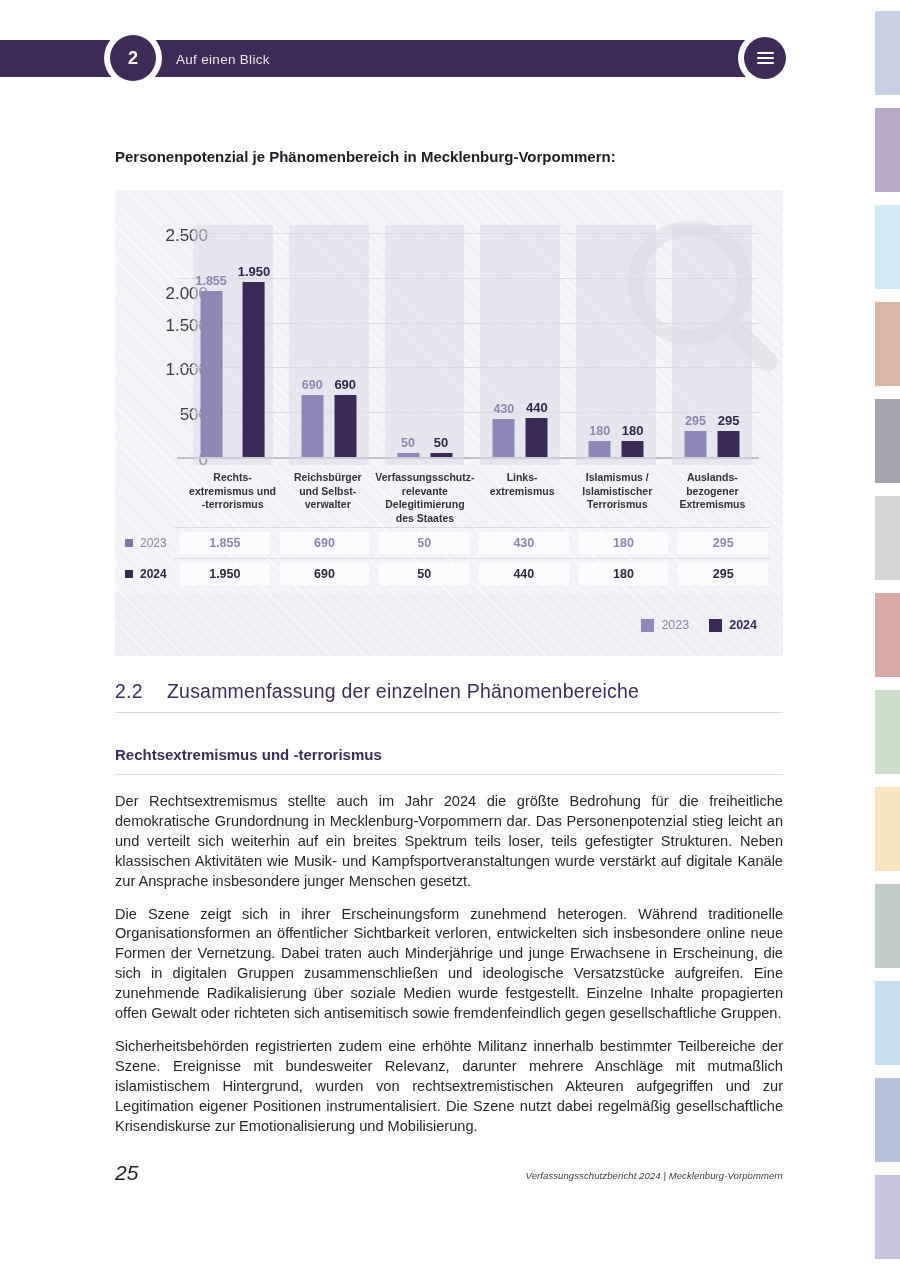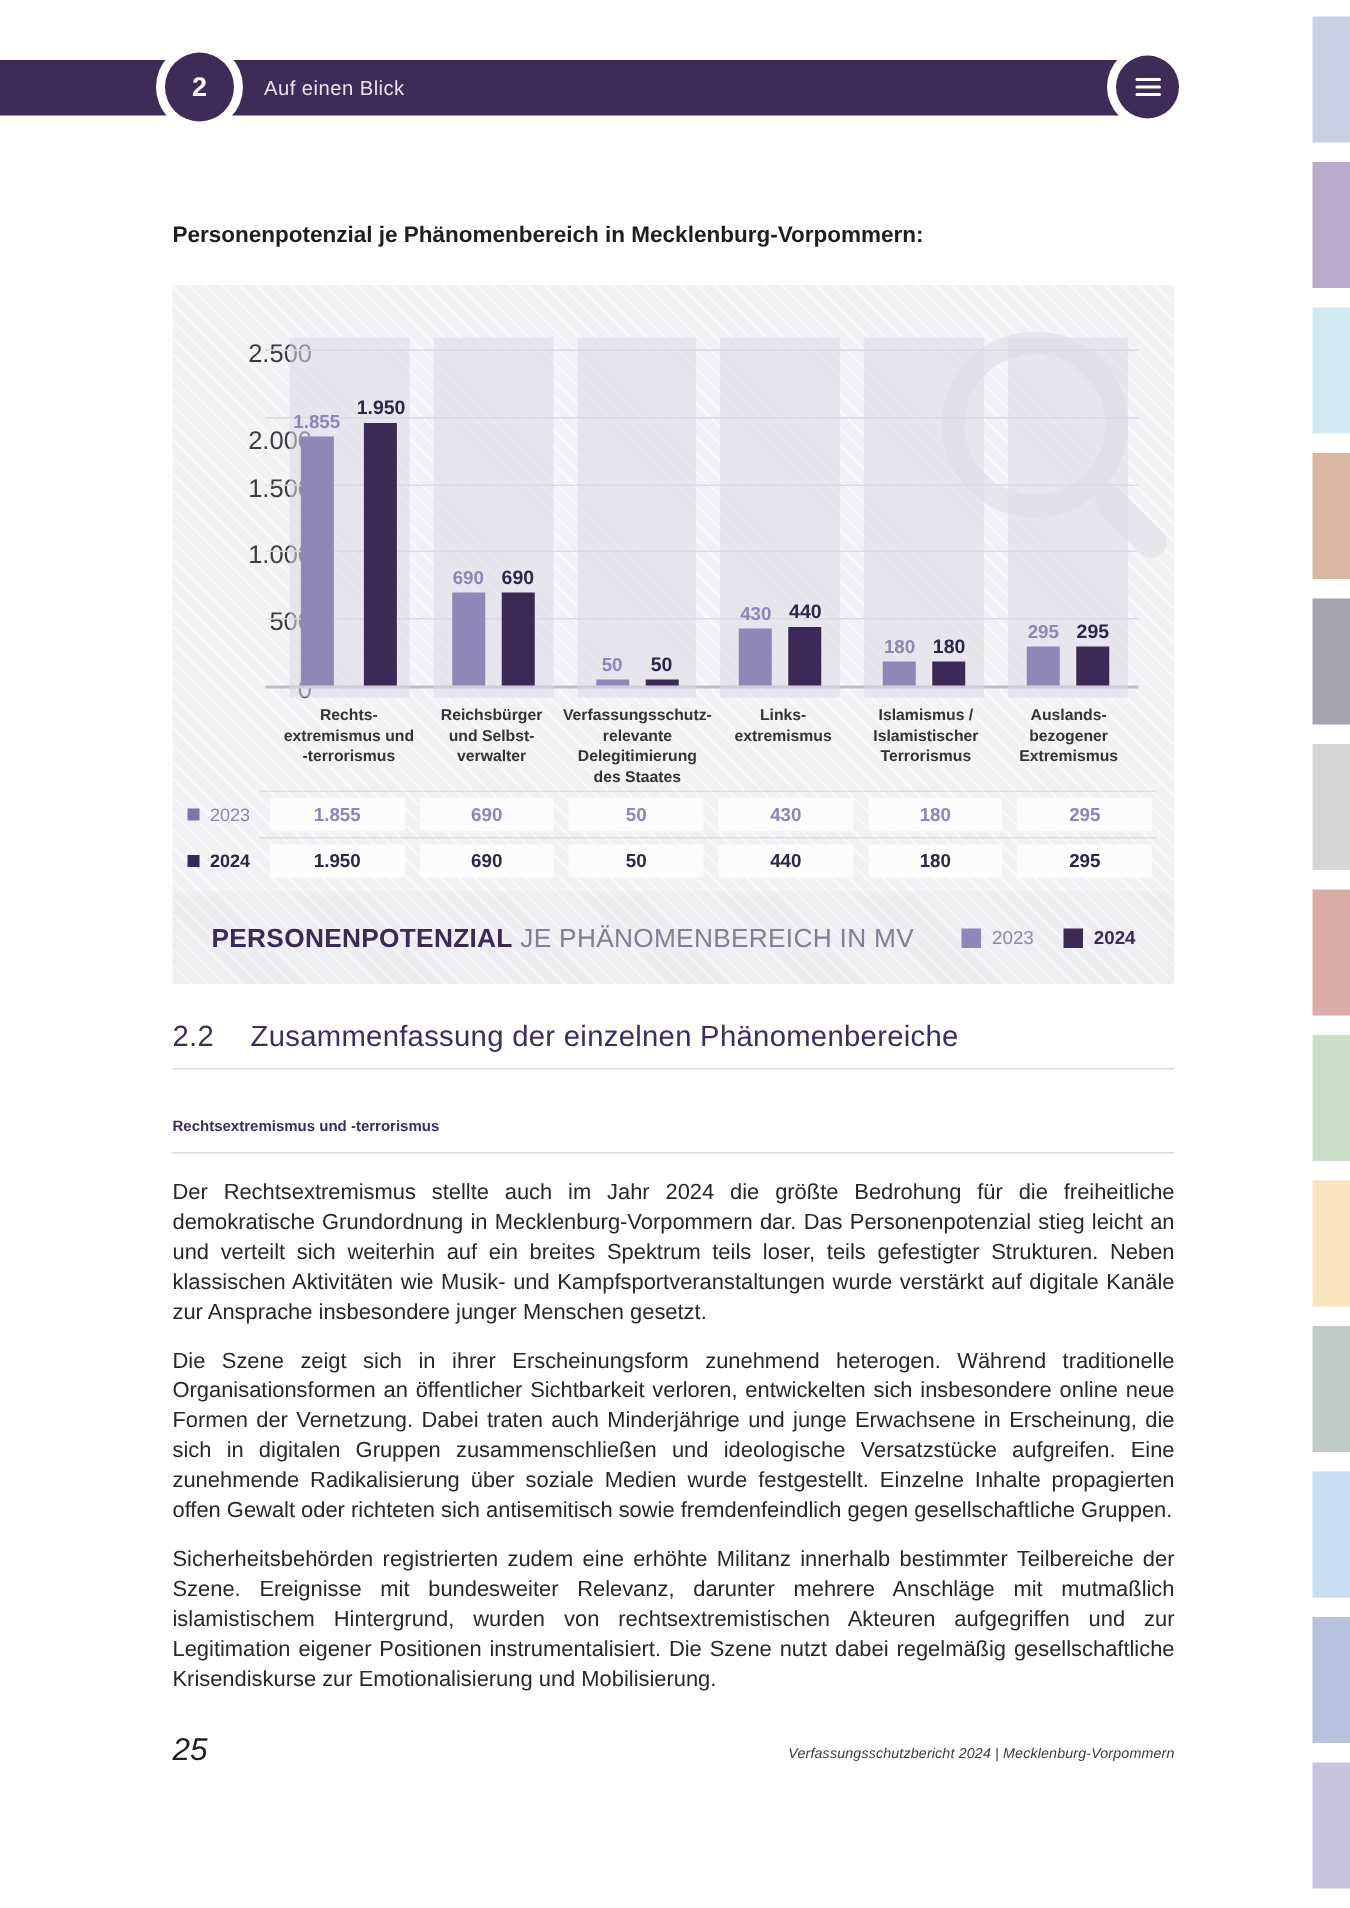--- a/index.html
+++ b/index.html
@@ -70,21 +70,21 @@
   .ctitle-rest { color:#827d99; font-weight:400; }
   .legend { margin-left:auto; display:flex; align-items:center; gap:20px; }
   .litem { display:flex; align-items:center; gap:7px; font-size:12.5px; }
   .lswatch { width:13px; height:13px; }
   .llabel-2023 { color:#8d89ab; } .llabel-2024 { color:#3b2a55; font-weight:600; }
 
   
   .section-h { display:flex; margin-top:24px; color:#3e2c5e; font-size:19.5px; font-weight:500; letter-spacing:.2px; }
   .sec-num { width:52px; }
   .rule { border:none; border-top:1px solid #dbd9e0; margin-top:9px; }
-  .subsection-h { margin-top:33px; font-size:10px; font-weight:700; color:#3e2c5e; }
+  .subsection-h { margin-top:33px; font-size:15px; font-weight:700; color:#3e2c5e; }
   .rule2 { margin-top:11px; }
   #paragraphs { margin-top:17px; }
   #paragraphs p { font-size:14.6px; line-height:19.9px; text-align:justify; color:#27262b; margin-bottom:13px; }
   .page-footer { display:flex; justify-content:space-between; align-items:flex-end; margin-top:24px;font-style:italic; }
   .pageno { font-size:21px; color:#1f1f24; }
   .doc-ref { font-size:9.5px; color:#3a3a3e; padding-bottom:4px; letter-spacing:.1px; }
 </style>
 </head>
 <body>
 
@@ -279,21 +279,20 @@
             </div>
             <div class="tcell">1.950</div>
             <div class="tcell">690</div>
             <div class="tcell">50</div>
             <div class="tcell">440</div>
             <div class="tcell">180</div>
             <div class="tcell">295</div>
           </div>
         </div>
       <div class="cfoot">
-        <span class="ctitle"><b>PERSONENPOTENZIAL</b> <span class="ctitle-rest">JE PHÄNOMENBEREICH IN MV</span></span>
         <div class="legend" id="legend">
             <div class="litem">
               <div class="lswatch" style="background: rgb(141, 136, 184);"></div>
               <span class="llabel-2023">2023</span>
             </div>
             <div class="litem">
               <div class="lswatch" style="background: rgb(59, 42, 85);"></div>
               <span class="llabel-2024">2024</span>
             </div>
           </div>

